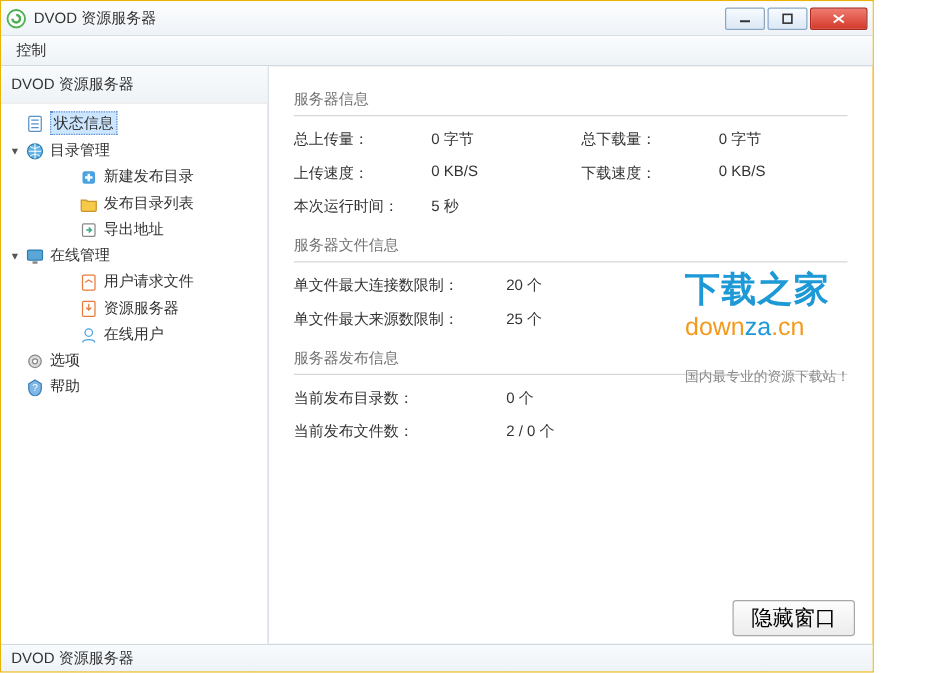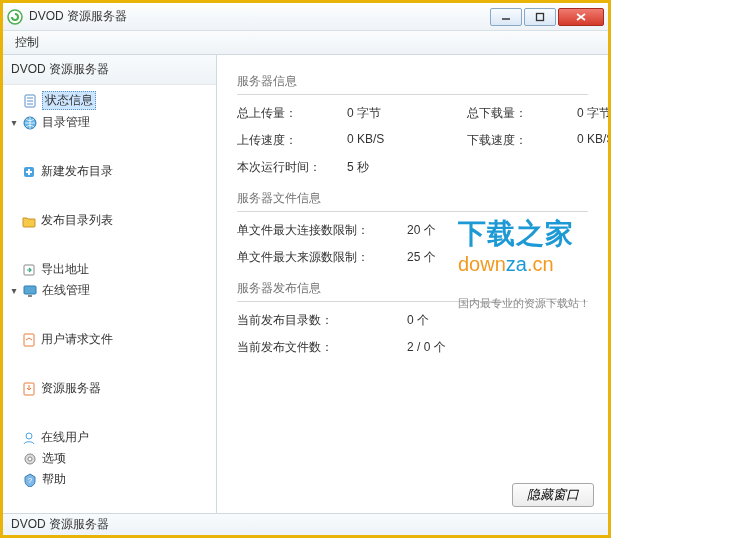--- a/index.html
+++ b/index.html
@@ -1,18 +1,18 @@
 <!DOCTYPE html>
 <html><head>
 <meta charset="utf-8">
 <style>
 * { box-sizing: border-box; margin: 0; padding: 0; font-family: "Microsoft YaHei", "SimSun", Arial, sans-serif; }
 body { background: #fff; width: 751px; height: 538px; overflow: hidden; }
 
-.window { width: 611px; height: 538px; border: 3px solid #eab308; background: #fff; position: relative; }
+.window { width: 699px; height: 538px; border: 1px solid #eab308; background: #fff; position: relative; }
 
 .titlebar { height: 28px; background: linear-gradient(#fdfefe, #eef3f8); display: flex; align-items: center; padding: 0 4px; border-bottom: 1px solid #d8e0e8; }
 .titlebar .app-icon { width: 16px; height: 16px; margin-right: 6px; }
 .titlebar .title { font-size: 12px; color: #333; flex: 1; }
 .titlebar .win-btns { display: flex; gap: 0; }
 .titlebar .win-btn { width: 32px; height: 18px; border: 1px solid #8aa7c4; background: linear-gradient(#f7fbff,#dbe8f5); display: flex; align-items: center; justify-content: center; font-size: 10px; color: #333; border-radius: 2px; margin-left: 2px; cursor: pointer; }
 .titlebar .win-btn.close { background: linear-gradient(#f07b70,#d43a2a); border-color: #a82a1e; color: #fff; width: 46px; }
 
 .menubar { height: 24px; background: linear-gradient(#fafcfd,#eef3f7); border-bottom: 1px solid #d0d8e0; display: flex; align-items: center; padding: 0 6px; }
 .menubar .menu-item { font-size: 12px; color: #333; padding: 2px 6px; cursor: pointer; }
@@ -21,38 +21,38 @@
 
 .sidebar { width: 214px; border-right: 1px solid #d0d8e0; background: #fff; display: flex; flex-direction: column; }
 .sidebar-header { font-size: 12px; padding: 6px 8px; border-bottom: 1px solid #e8e8e8; background: linear-gradient(#f8fbfd,#eef3f7); color: #333; }
 .tree { flex: 1; padding: 4px 0; font-size: 12px; overflow: auto; }
 .tree-item { display: flex; align-items: center; padding: 2px 0; cursor: pointer; white-space: nowrap; }
 .tree-item .expander { width: 12px; text-align: center; color: #555; font-size: 10px; margin-left: 4px; }
 .tree-item .icon { width: 16px; height: 16px; margin: 0 4px 0 2px; display: inline-flex; align-items: center; justify-content: center; }
 .tree-item .label { color: #333; }
 .tree-item.selected .label { background: #cde6ff; border: 1px dotted #5a8fc8; padding: 0 2px; }
 .tree-item.level1 { padding-left: 1px; }
-.tree-item.level2 { padding-left: 16px; margin-top: 28px; }
+.tree-item.level2 { padding-left: 60px; }
 
 .content { flex: 1; padding: 12px 20px; font-size: 12px; color: #333; position: relative; overflow: auto; }
 .section-title { font-size: 12px; color: #737373; margin: 6px 0 4px; }
 .hr { border-top: 1px solid #d8d8d8; margin: 2px 0 10px; }
 .info-grid { display: grid; grid-template-columns: 110px 120px 110px 110px; row-gap: 10px; margin-bottom: 14px; }
 .info-grid .lbl { color: #333; }
 .info-grid .val { color: #333; }
 .info-row2 { display: grid; grid-template-columns: 170px 80px; row-gap: 10px; margin-bottom: 14px; }
 
 .watermark { position: absolute; right: 18px; top: 160px; text-align: left; pointer-events: none; }
 .watermark .cn { font-size: 28px; font-weight: bold; color: #1d99d6; letter-spacing: 1px; }
 .watermark .en { font-size: 20px; font-weight: normal; color: #f39a1e; }
 .watermark .en .cnpart { color: #1d99d6; }
 .watermark .sub { font-size: 11px; color: #888; margin-top: 20px; }
 
 .footer-btn-row { position: absolute; right: 14px; bottom: 6px; }
-.footer-btn { font-size: 13px; padding: 2px 14px; background: linear-gradient(#fdfdfd,#ececec); border: 1px solid #a8a8a8; border-radius: 3px; cursor: pointer; font-style: italic; }
+.footer-btn { font-size: 17px; padding: 2px 14px; background: linear-gradient(#fdfdfd,#ececec); border: 1px solid #a8a8a8; border-radius: 3px; cursor: pointer; }
 
 .statusbar { height: 22px; border-top: 1px solid #d0d8e0; background: linear-gradient(#f8fbfd,#eef3f7); font-size: 12px; color: #333; display: flex; align-items: center; padding: 0 8px; }
 
 svg { display: block; }
 </style>
 </head>
 <body>
 
 <div class="window">
 

